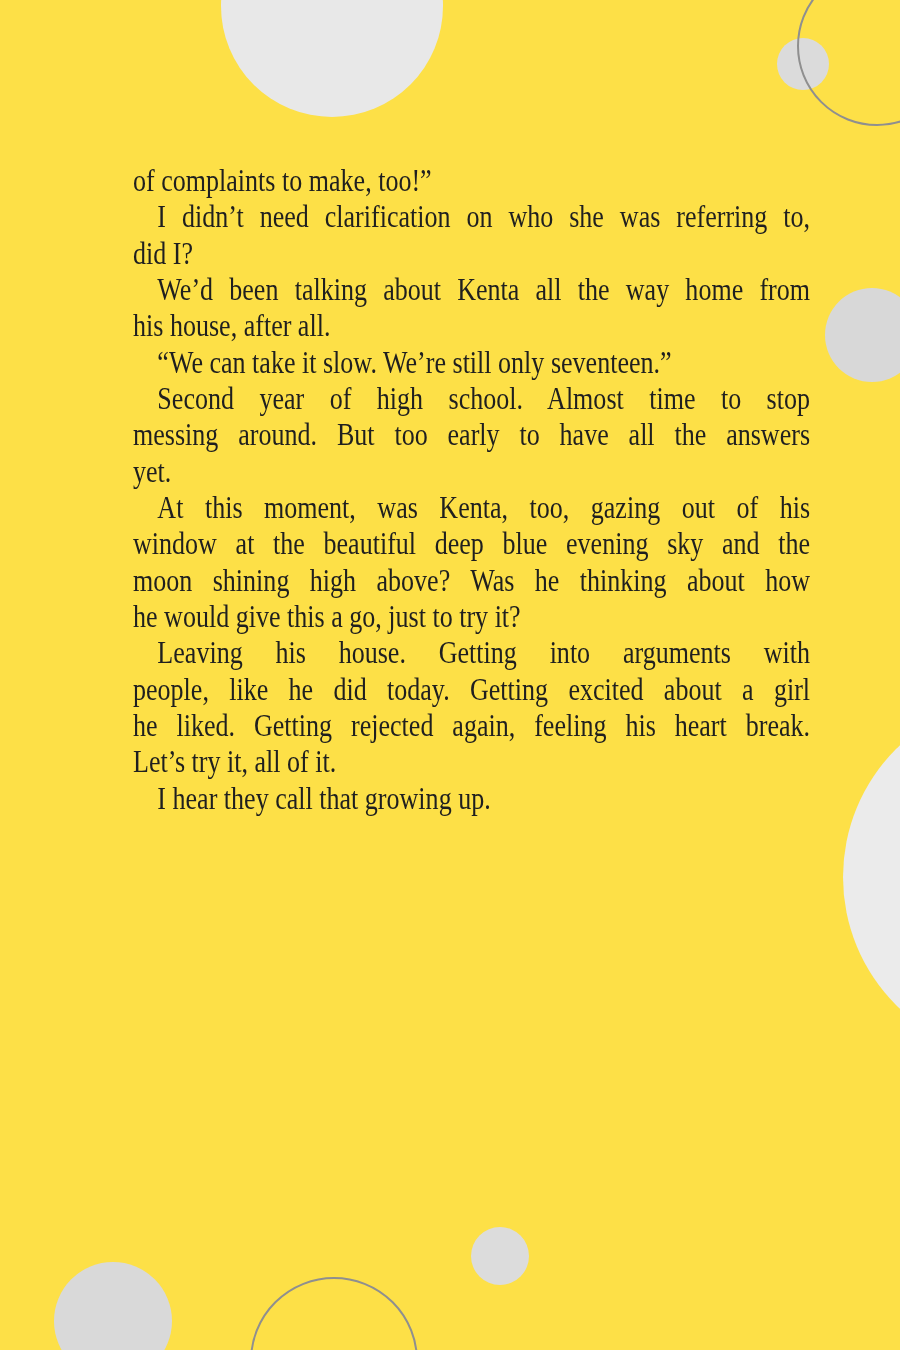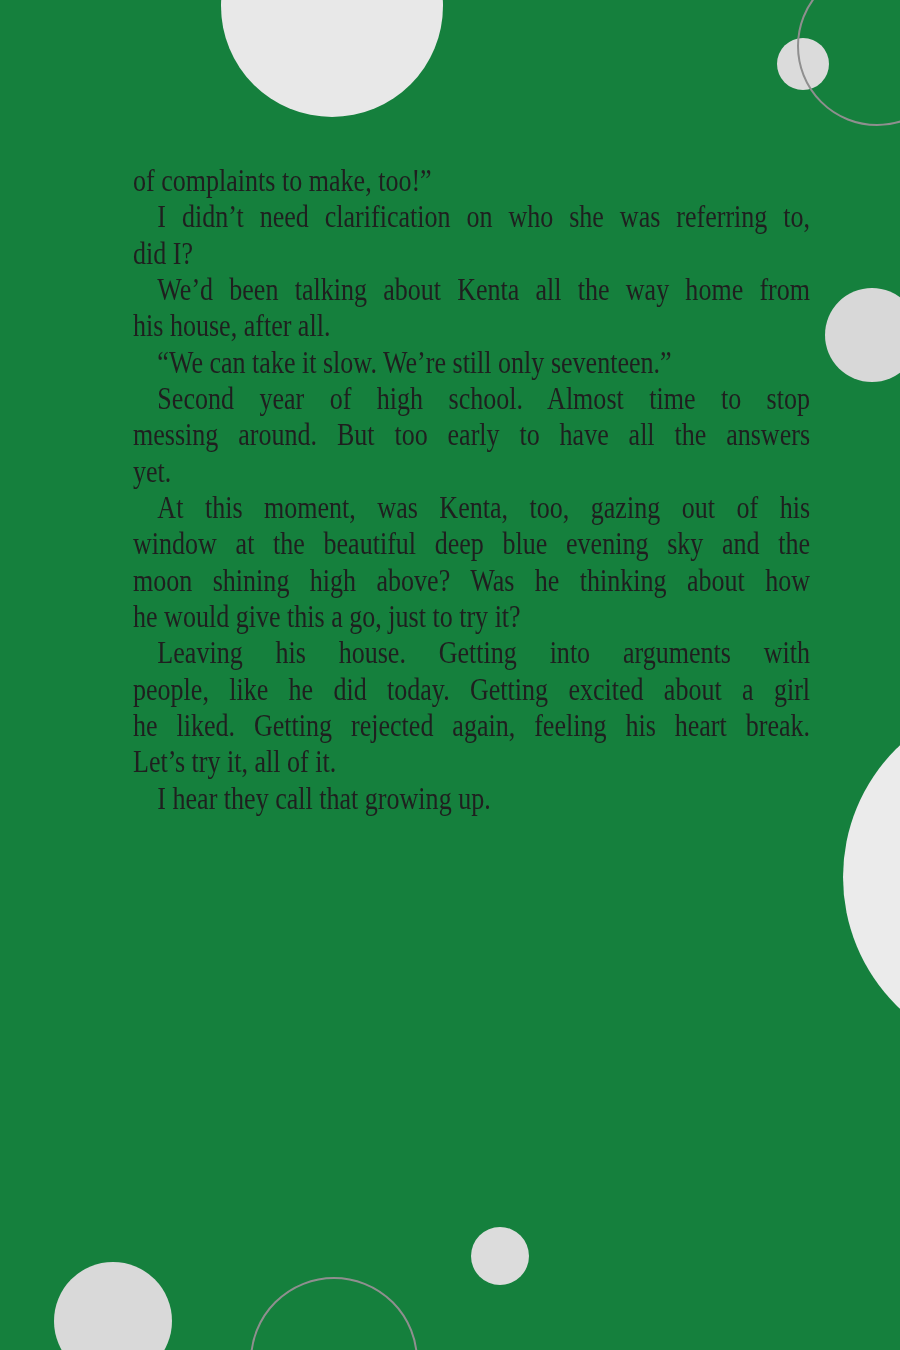--- a/index.html
+++ b/index.html
@@ -1,20 +1,20 @@
 <!DOCTYPE html>
 <html><head>
 <meta charset="utf-8">
 <style>
   html, body { margin: 0; padding: 0; }
   .screen {
     position: relative;
     width: 900px;
     height: 1350px;
-    background: #15803d;
+    background: #fde047;
     overflow: hidden;
     font-family: "Liberation Serif", "DejaVu Serif", serif;
   }
   .deco-layer { position: absolute; inset: 0; z-index: 1; }
   .circle { position: absolute; border-radius: 50%; box-sizing: border-box; }
   .text-block {
     position: absolute;
     left: 133px;
     top: 163px;
     width: 806px;               

